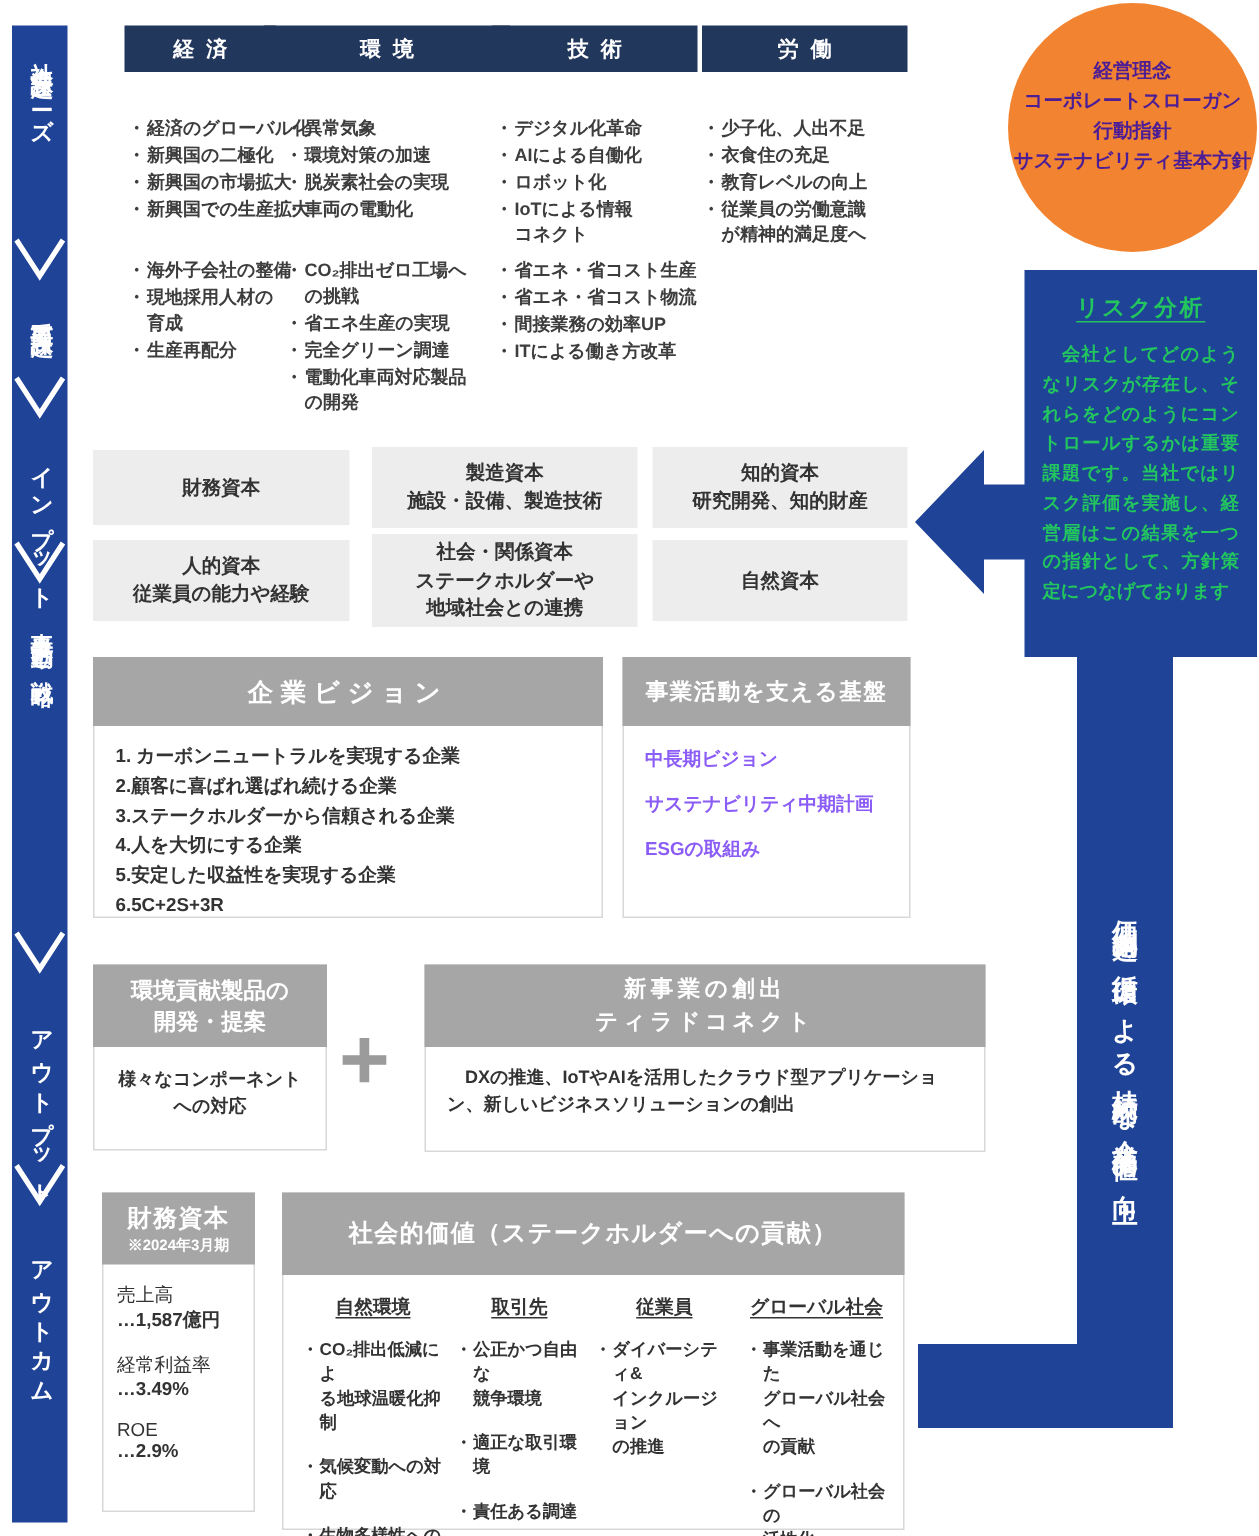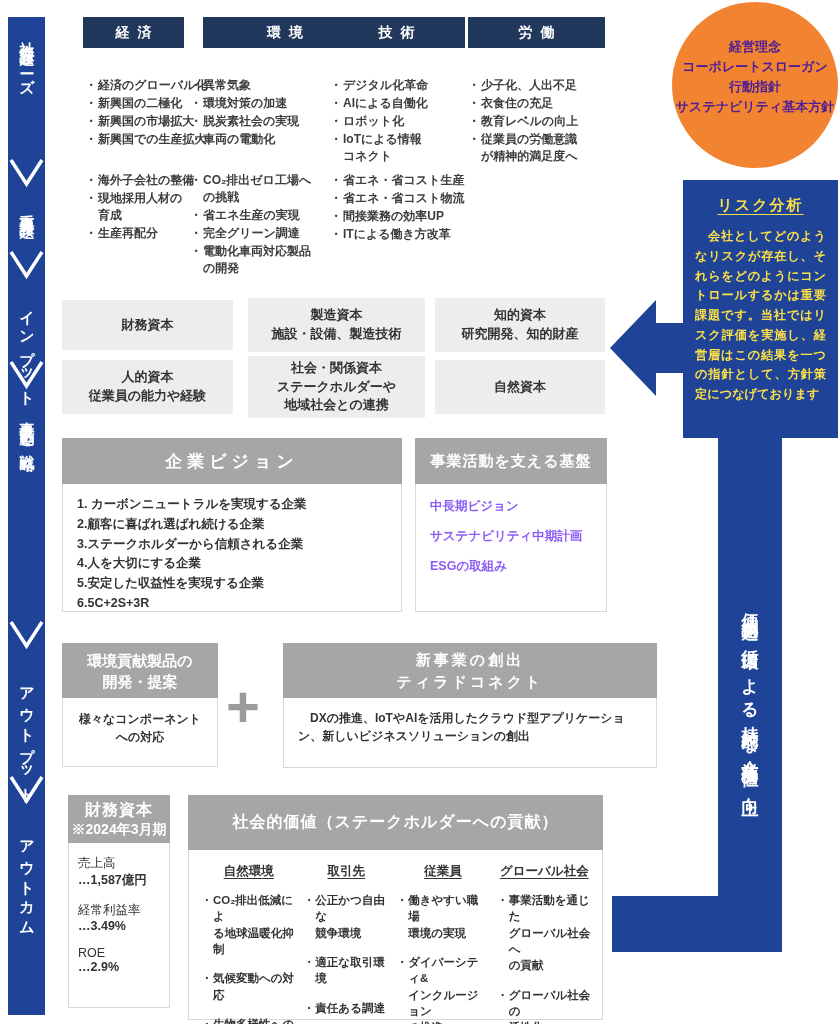--- a/index.html
+++ b/index.html
@@ -41,21 +41,21 @@
   .soc-col-h { font-size:12.5px; font-weight:700; text-decoration:underline; text-underline-offset:3px;
     text-align:center; margin-bottom:12px; }
   .li-soc { font-size:11.5px; font-weight:600; line-height:1.42; margin-bottom:13px; padding-left:12px; }
   .li-soc::before { content:"・"; left:0; }
 
   
   .circle { left:672px; top:2px; width:166px; height:166px; border-radius:50%; background:#F28431;
     display:flex; align-items:center; justify-content:center; }
   .circle-text { color:#4c1d95; font-size:13px; font-weight:600; line-height:1.55; text-align:center;
     white-space:pre-line; transform:translateY(-8px); }
-  .risk { left:683px; top:180px; width:155px; height:258px; background:#1E4397; color:#fde047; padding:16px 12px 0 12px; }
+  .risk { left:683px; top:180px; width:155px; height:258px; background:#1E4397; color:#22c55e; padding:16px 12px 0 12px; }
   .risk-title { display:block; text-align:center; font-size:15px; font-weight:700; letter-spacing:2px;
     text-decoration:underline; text-underline-offset:4px; margin-bottom:12px; }
   .risk-body { font-size:12.2px; font-weight:600; line-height:1.62; text-align:justify; }
   .bluebar { background:#1E4397; }
   .vcycle { left:718px; top:437px; width:64px; height:515px; display:flex; align-items:center; justify-content:center; }
   .vcycle-text { writing-mode:vertical-rl; color:#fff; font-size:17px; font-weight:600; letter-spacing:3.5px; }
 </style>
 </head>
 <body>
 
@@ -79,21 +79,21 @@
         <path d="M3 2 L18.5 26 L34 2" fill="none" stroke="#fff" stroke-width="3.5"></path>
       </svg>
     <div class="stage-label" style="top:660px">アウトプット</div>
     <svg class="chev" style="top:758px" width="37" height="30" viewBox="0 0 37 30">
         <path d="M3 2 L18.5 26 L34 2" fill="none" stroke="#fff" stroke-width="3.5"></path>
       </svg>
     <div class="stage-label" style="top:813px">アウトカム</div>
   </div>
 
   <div class="abs cat-tab" style="left:83px;top:17px;width:101px">経済</div>
-  <div class="abs cat-tab" style="left:203px;top:17px;width:164px">環境</div>
+  <div class="abs cat-tab" style="left:176px;top:17px;width:164px">環境</div>
   <div class="abs cat-tab" style="left:328px;top:17px;width:137px">技術</div>
   <div class="abs cat-tab" style="left:468px;top:17px;width:137px">労働</div>
 
   <div class="abs list" style="left:85px;top:77px;width:132px">
       <div class="bullet">経済のグローバル化</div>
       <div class="bullet">新興国の二極化</div>
       <div class="bullet">新興国の市場拡大</div>
       <div class="bullet">新興国での生産拡大</div>
     </div>
   <div class="abs list" style="left:190px;top:77px;width:140px">
@@ -192,21 +192,21 @@
   <div class="abs plus" style="left:226px;top:678px">+</div>
   <div class="abs panel" style="left:283px;top:643px;width:374px;height:125px">
     <div class="panel-h" style="height:55px;font-size:15px;font-weight:700;line-height:1.45;letter-spacing:3px;white-space:pre-line">新事業の創出
 ティラドコネクト</div>
     <div class="out-body" style="padding:11px 14px 0 14px">　DXの推進、IoTやAIを活用したクラウド型アプリケーション、新しいビジネスソリューションの創出</div>
   </div>
 
   <div class="abs panel" style="left:68px;top:795px;width:102px;height:213px">
     <div class="panel-h" style="height:48px">
       <div style="font-size:16px;font-weight:700;letter-spacing:1px">財務資本</div>
-      <div style="font-size:14px;font-weight:600">※2024年3月期</div>
+      <div style="font-size:10px;font-weight:600">※2024年3月期</div>
     </div>
     <div style="padding:12px 6px 0 9px">
       <div class="metric-label">売上高</div>
       <div class="metric-value">…1,587億円</div>
       <div class="metric-label">経常利益率</div>
       <div class="metric-value">…3.49%</div>
       <div class="metric-label">ROE</div>
       <div class="metric-value">…2.9%</div>
     </div>
   </div>
@@ -229,22 +229,20 @@
         <div>
             <div class="bullet li-soc">公正かつ自由な
 競争環境</div>
             <div class="bullet li-soc">適正な取引環境</div>
             <div class="bullet li-soc">責任ある調達</div>
           </div>
       </div>
       <div style="width:98px">
         <div class="soc-col-h">従業員</div>
         <div>
-            <div class="bullet li-soc">働きやすい職場
-環境の実現</div>
             <div class="bullet li-soc">ダイバーシティ&amp;
 インクルージョン
 の推進</div>
           </div>
       </div>
       <div style="width:100px">
         <div class="soc-col-h">グローバル社会</div>
         <div>
             <div class="bullet li-soc">事業活動を通じた
 グローバル社会へ

